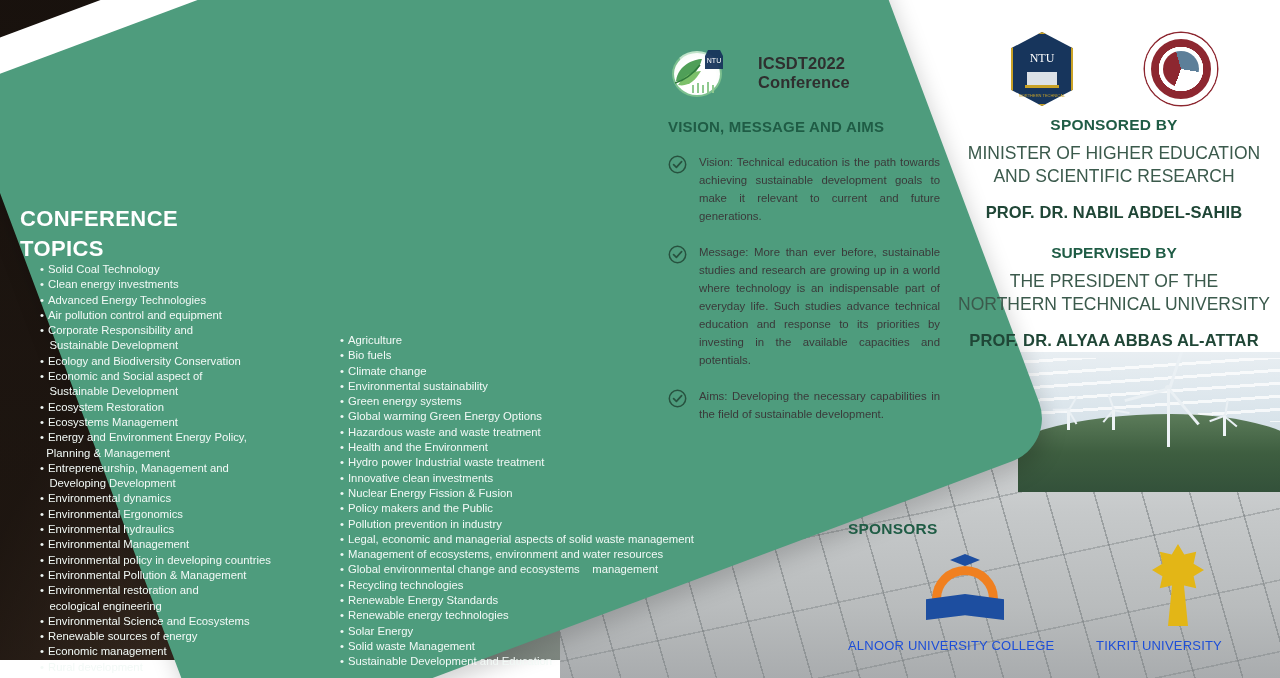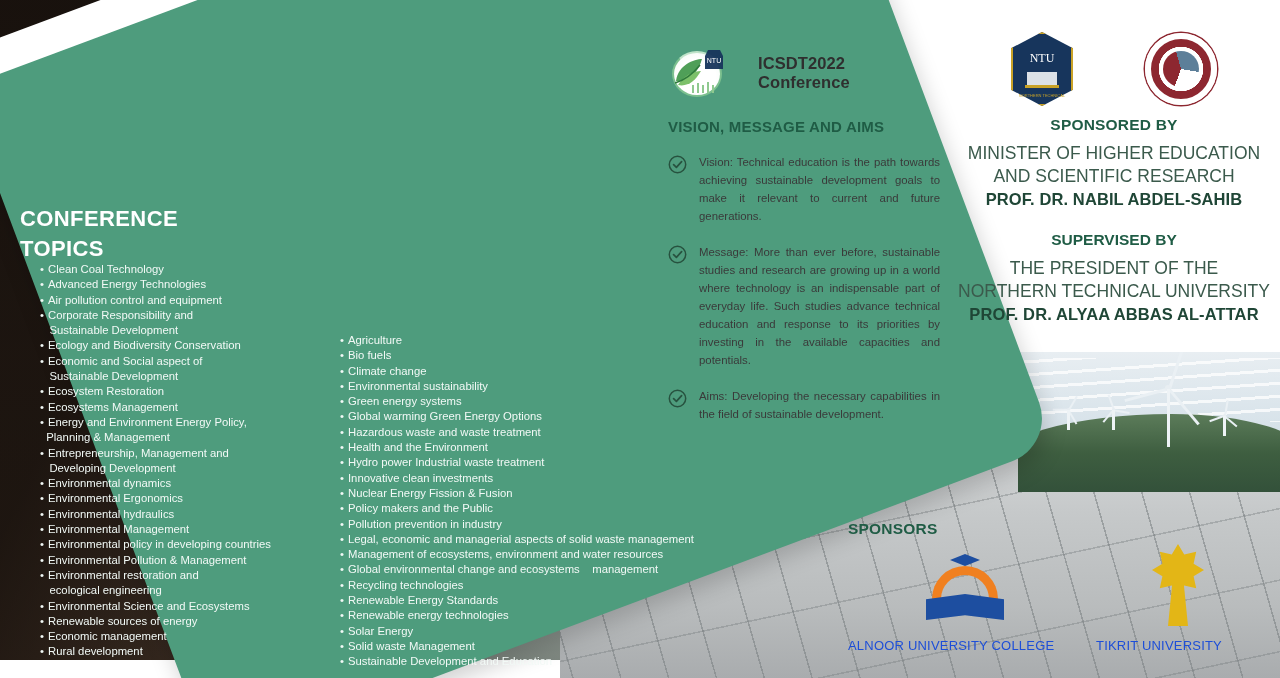--- a/index.html
+++ b/index.html
@@ -274,21 +274,21 @@
     border-radius:50%;
   }
   .spon-head {
     font-size: 15.5px; font-weight: bold; color: #1f5c45;
     letter-spacing: .2px; margin-top: 4px;
   }
   .spon-line {
     font-size: 17.5px; color: #3b5a4c; line-height: 23px; margin-top: 8px;
   }
   .spon-name {
-    font-size: 16.5px; font-weight: bold; color: #1f4636; margin-top: 2px;
+    font-size: 16.5px; font-weight: bold; color: #1f4636; margin-top: 15px;
     letter-spacing: .1px;
   }
   .sup-head {
     font-size: 15.5px; font-weight: bold; color: #1f5c45; margin-top: 22px;
   }
 
   
   .sponsors-bottom { position: absolute; left: 848px; top: 520px; width: 432px; }
   .sponsors-label {
     font-size: 15.5px; font-weight: bold; color: #1f5c45; letter-spacing: .2px;
@@ -393,21 +393,22 @@
 
   <div class="green-panel"></div>
   <div class="white-wedge"></div>
 
   <div class="topics-wrap">
     <div class="topics-title">
       <div>CONFERENCE</div>
       <div>TOPICS</div>
     </div>
     <div class="topics-col col-1" id="topics-col-1">
-        <div class="topic-item"><span class="bullet">•</span><span>Clean Coal Technology</span></div>
+        <div class="topic-item"><span class="bullet">•</span><span>Solid Coal Technology</span></div>
+        <div class="topic-item"><span class="bullet">•</span><span>Clean energy investments</span></div>
         <div class="topic-item"><span class="bullet">•</span><span>Advanced Energy Technologies</span></div>
         <div class="topic-item"><span class="bullet">•</span><span>Air pollution control and equipment</span></div>
         <div class="topic-item"><span class="bullet">•</span><span>Corporate Responsibility and
    Sustainable Development</span></div>
         <div class="topic-item"><span class="bullet">•</span><span>Ecology and Biodiversity Conservation</span></div>
         <div class="topic-item"><span class="bullet">•</span><span>Economic and Social aspect of
    Sustainable Development</span></div>
         <div class="topic-item"><span class="bullet">•</span><span>Ecosystem Restoration</span></div>
         <div class="topic-item"><span class="bullet">•</span><span>Ecosystems Management</span></div>
         <div class="topic-item"><span class="bullet">•</span><span>Energy and Environment Energy Policy,

